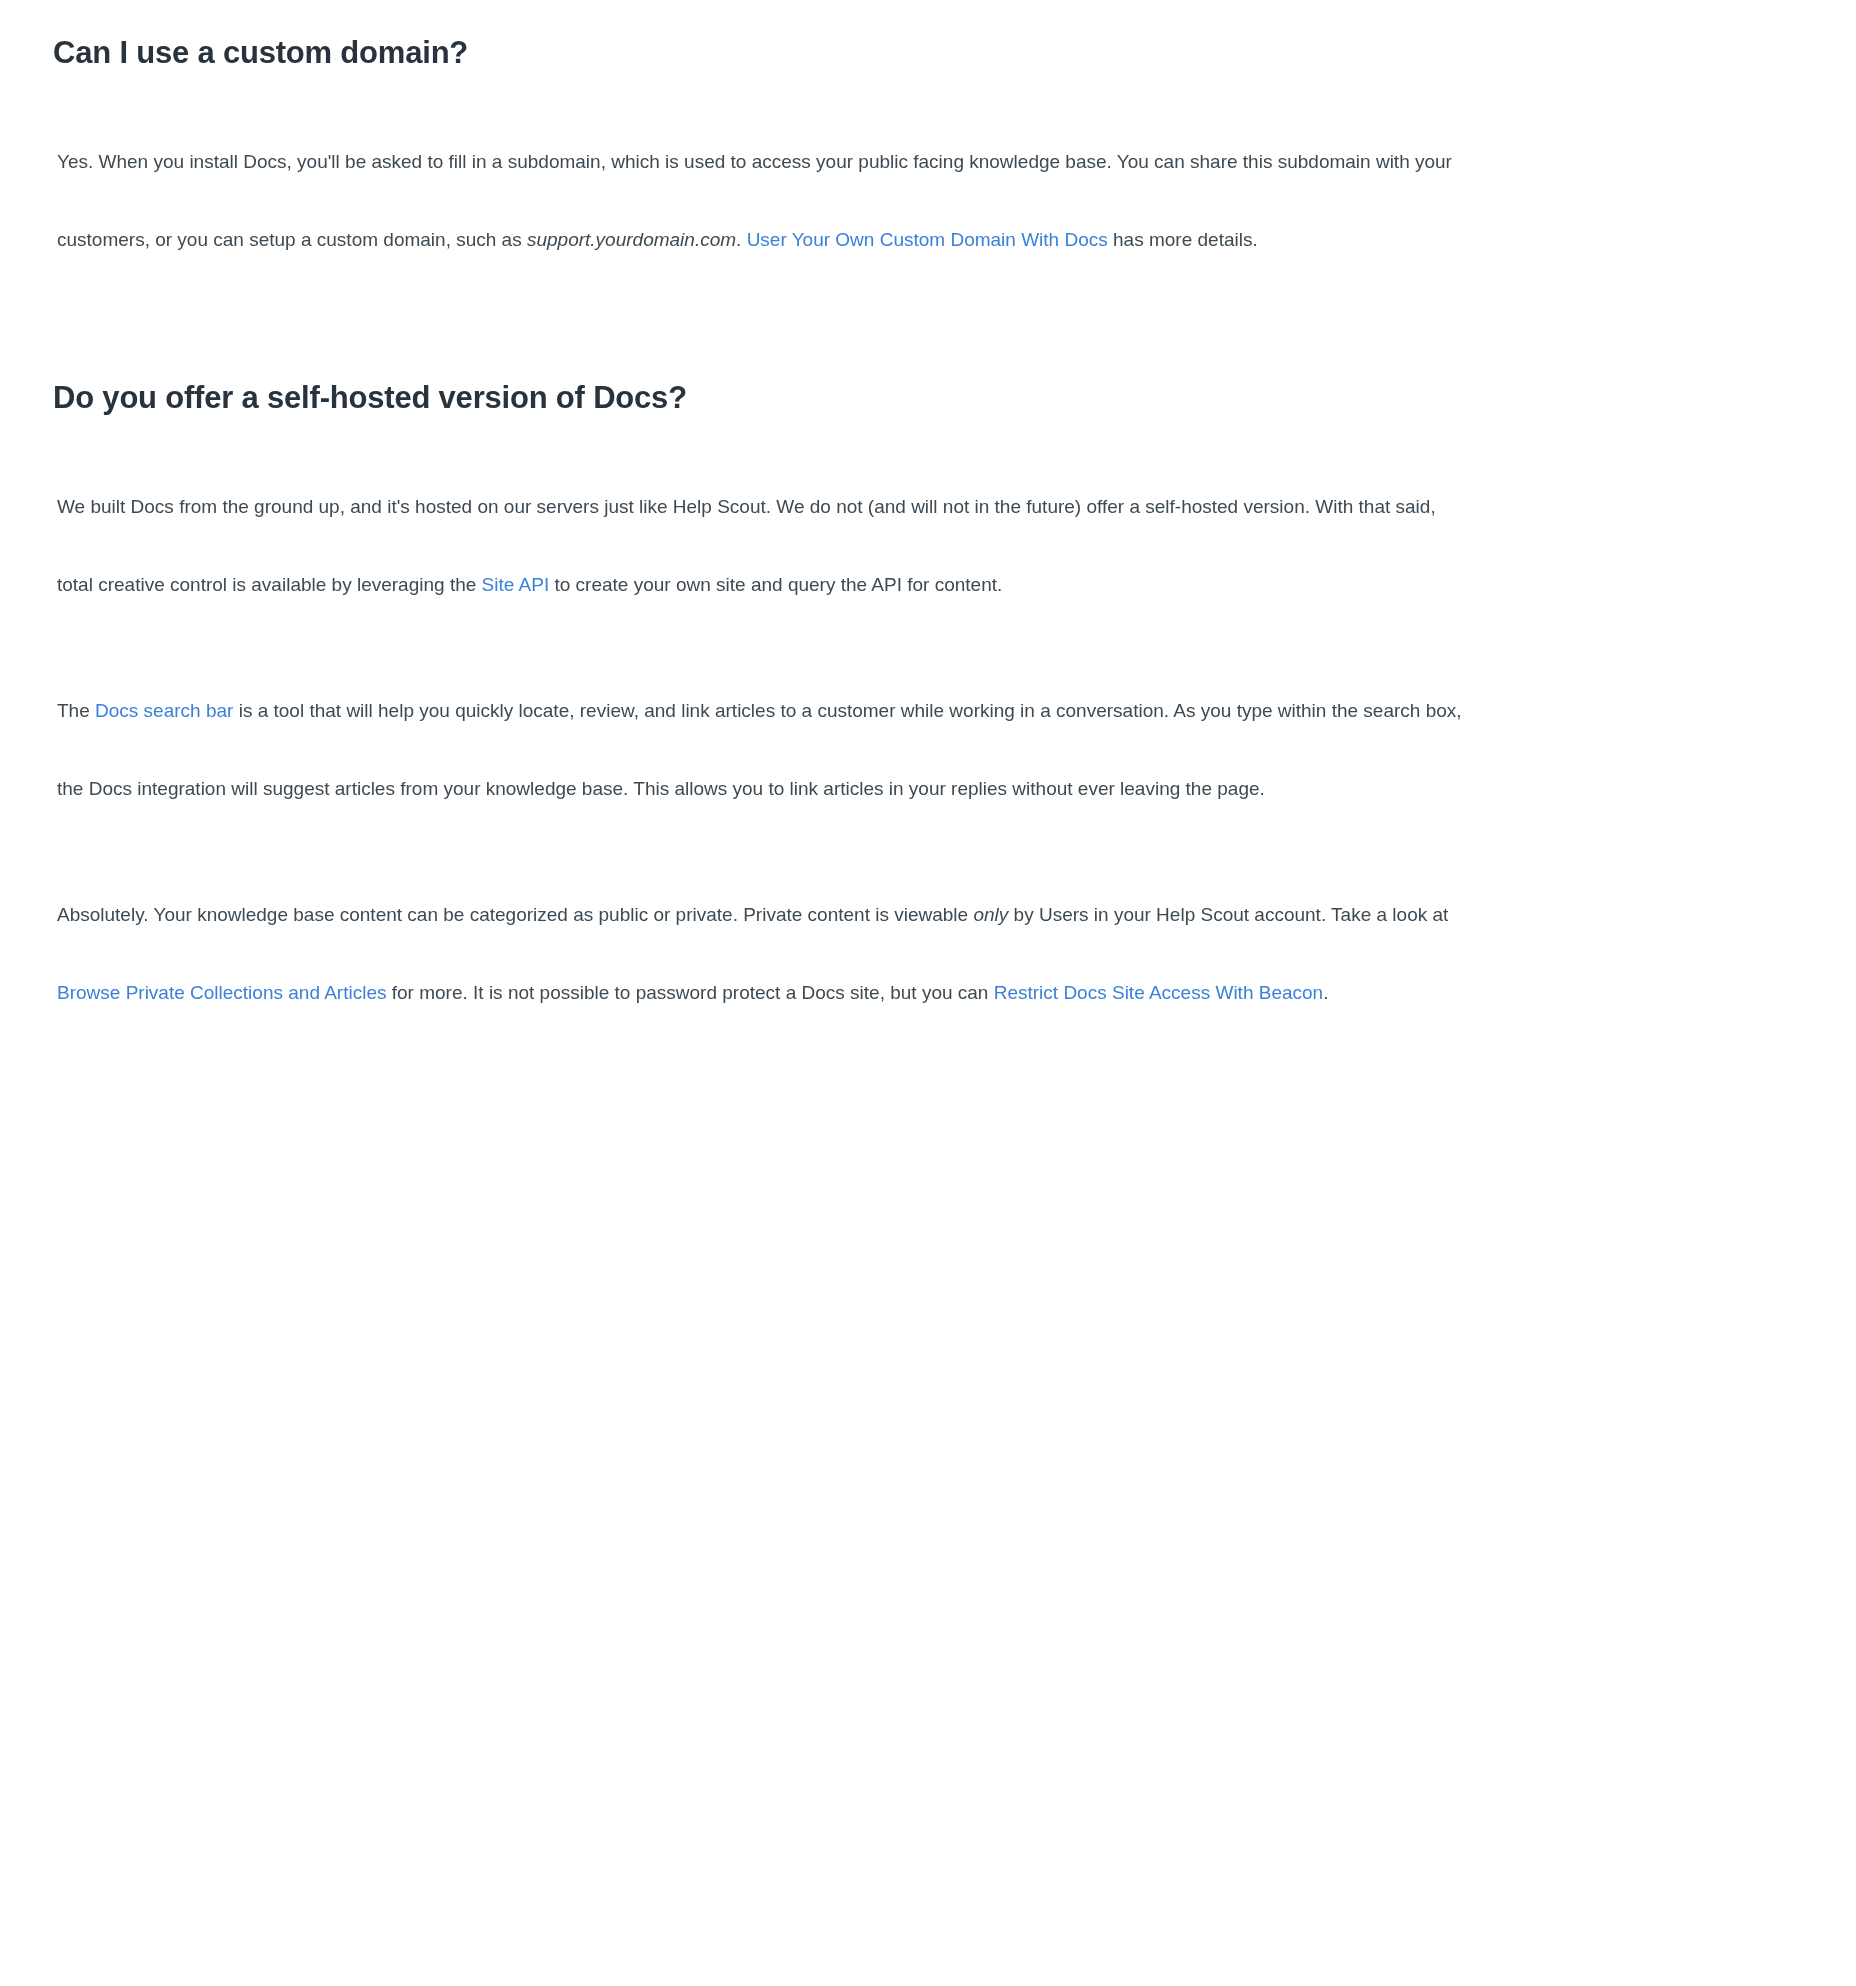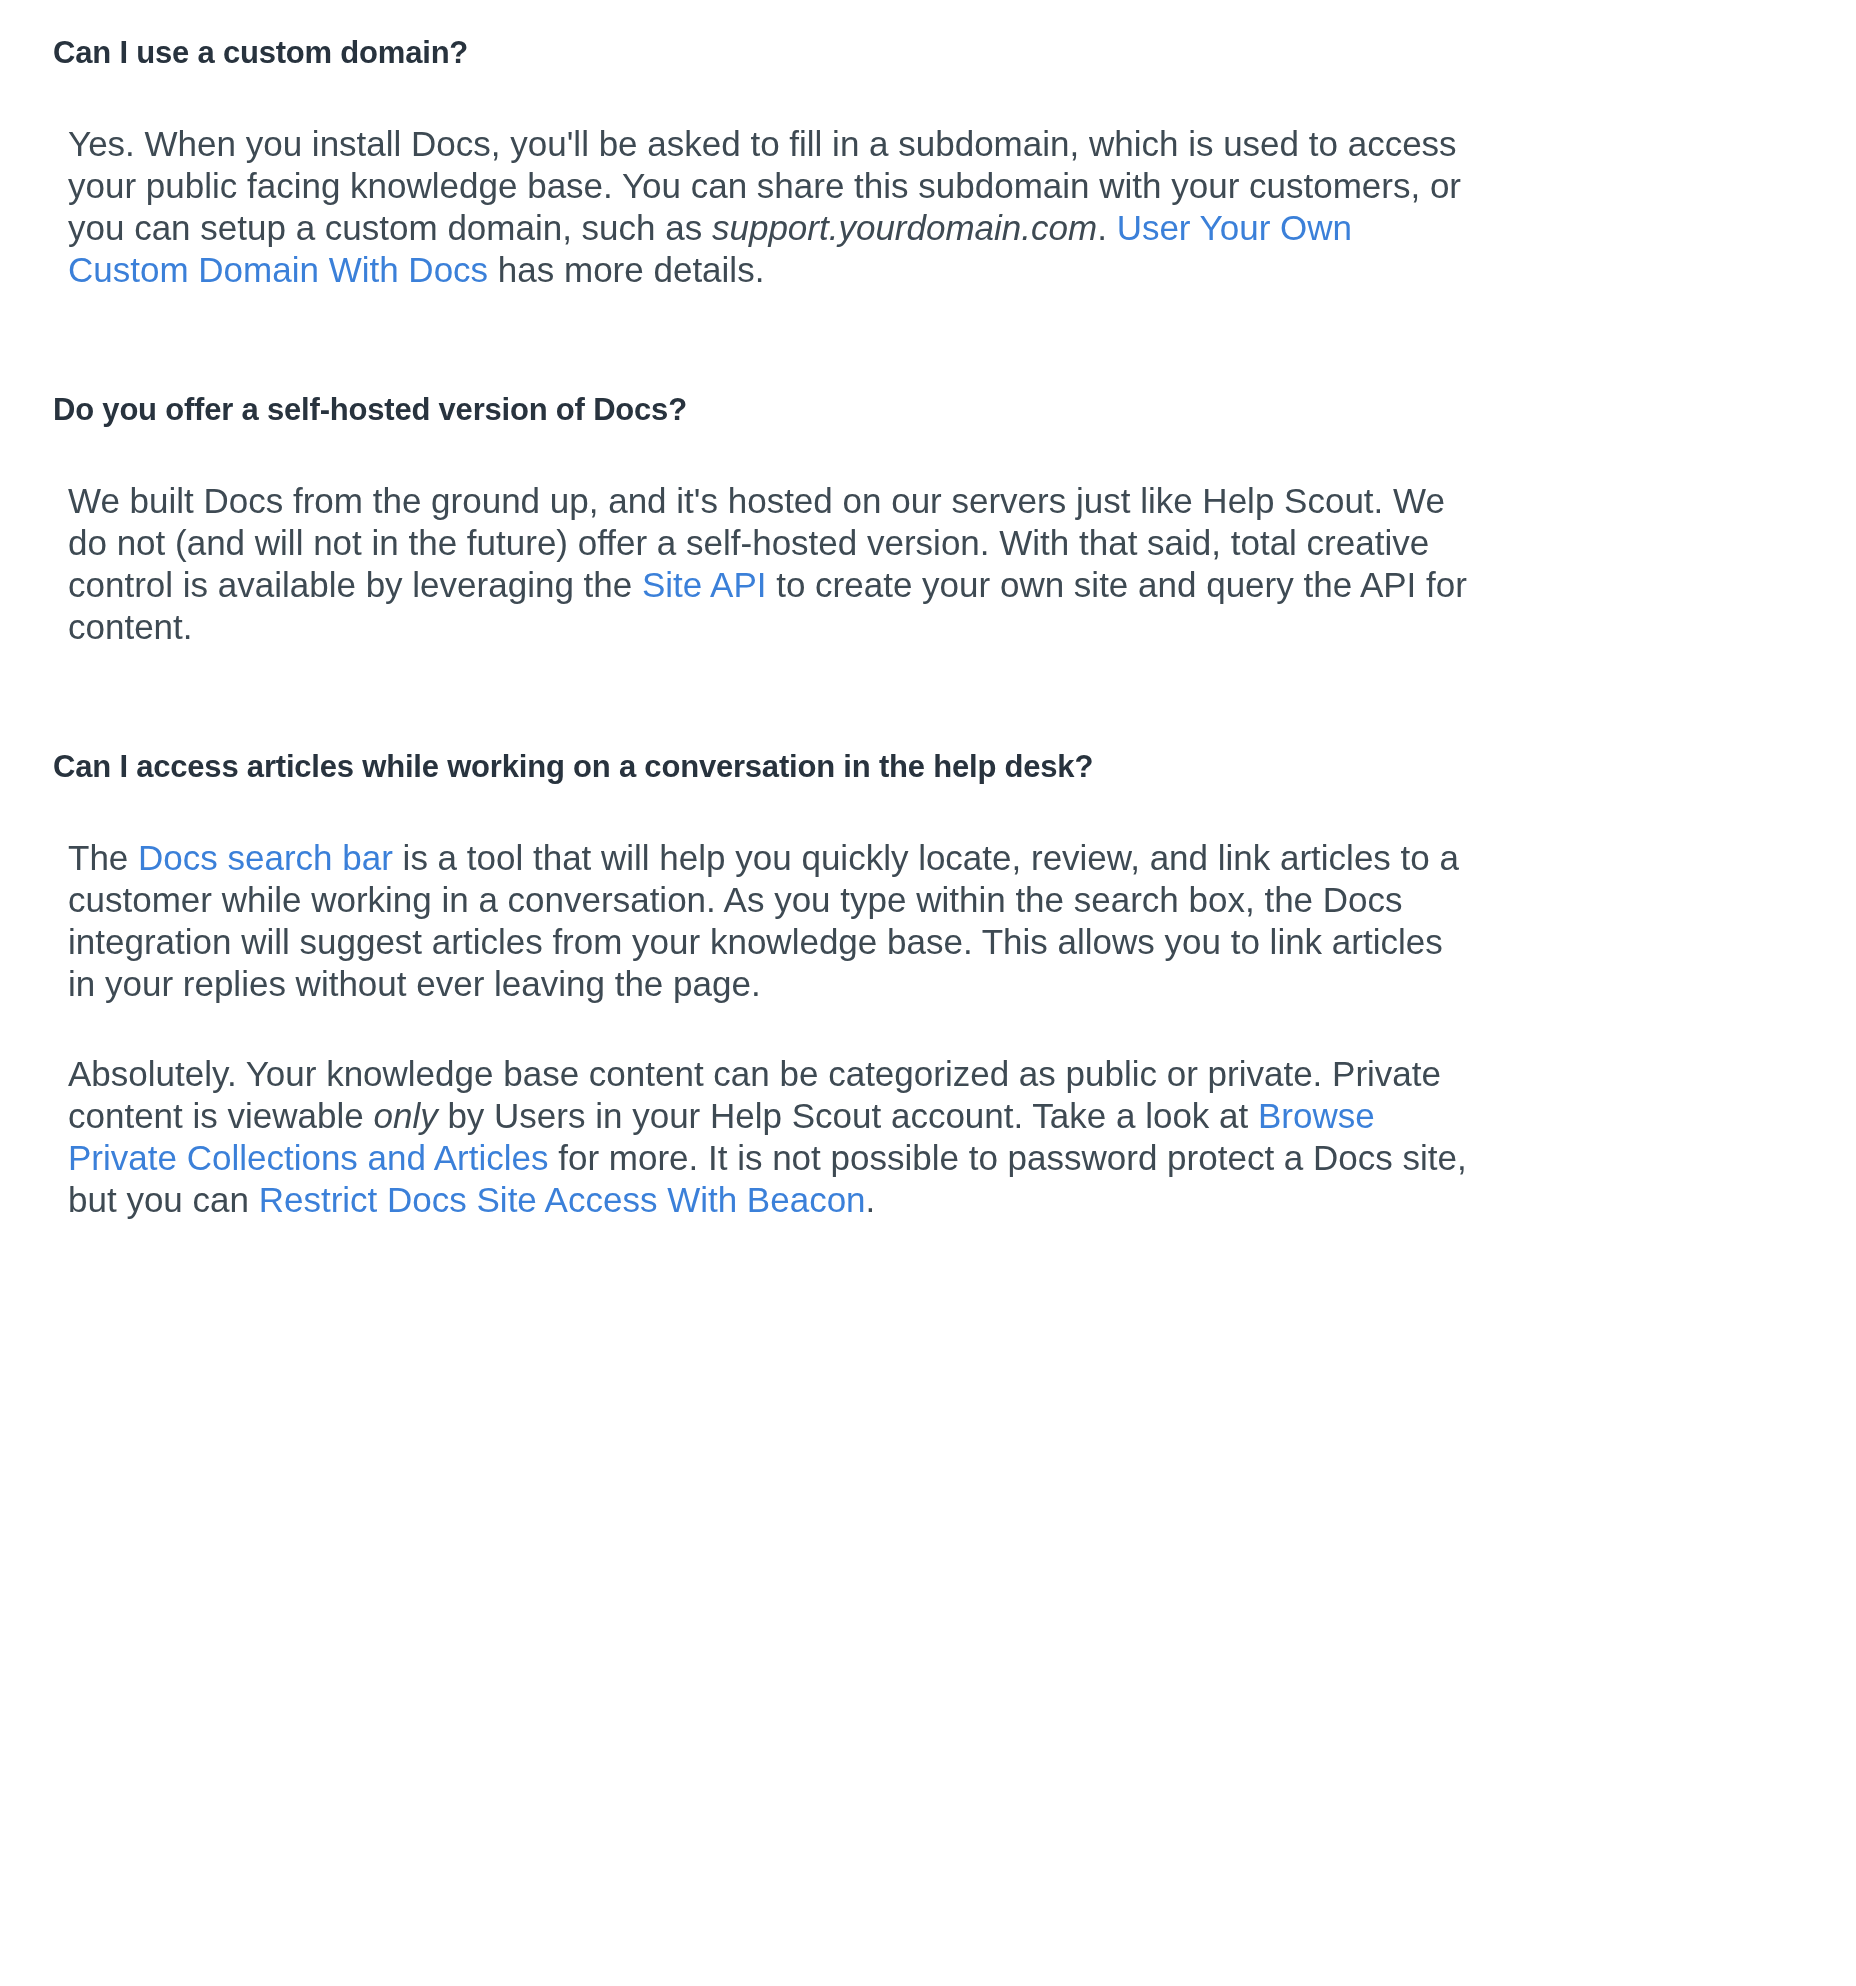--- a/index.html
+++ b/index.html
@@ -32,24 +32,24 @@
     line-height:44px;
     font-weight:700;
     color:var(--heading-color);
     letter-spacing:-0.2px;
     margin:97px 0 0 0;
   }
   .faq-section:first-child .question{
     margin-top:0;
   }
   .answer{
-    font-size:35px;
-    line-height:42px;
+    font-size:19px;
+    line-height:78px;
     color:var(--body-color);
-    margin:48px 0 0 15px;
+    margin:48px 0 0 4px;
     max-width:1752px;
   }
   .answer a.inline-link{
     color:var(--link-color);
     text-decoration:none;
   }
   .answer em{
     font-style:italic;
     color:var(--body-color);
   }
@@ -63,21 +63,20 @@
     <h2 class="question">Can I use a custom domain?</h2>
     <p class="answer"><span>Yes. When you install Docs, you'll be asked to fill in a subdomain, which is used to access your public facing knowledge base. You can share this subdomain with your customers, or you can setup a custom domain, such as </span><em>support.yourdomain.com</em><span>. </span><a href="#" class="inline-link">User Your Own Custom Domain With Docs</a><span> has more details.</span></p>
   </section>
 
   <section class="faq-section">
     <h2 class="question">Do you offer a self-hosted version of Docs?</h2>
     <p class="answer"><span>We built Docs from the ground up, and it's hosted on our servers just like Help Scout. We do not (and will not in the future) offer a self-hosted version. With that said, total creative control is available by leveraging the </span><a href="#" class="inline-link">Site API</a><span> to create your own site and query the API for content.</span></p>
   </section>
 
   <section class="faq-section">
-    <h2 class="question">Can I access articles while working on a conversation in the help desk?</h2>
     <p class="answer"><span>The </span><a href="#" class="inline-link">Docs search bar</a><span> is a tool that will help you quickly locate, review, and link articles to a customer while working in a conversation. As you type within the search box, the Docs integration will suggest articles from your knowledge base. This allows you to link articles in your replies without ever leaving the page.</span></p>
   </section>
 
   <section class="faq-section">
     <p class="answer"><span>Absolutely. Your knowledge base content can be categorized as public or private. Private content is viewable </span><em>only</em><span> by Users in your Help Scout account. Take a look at </span><a href="#" class="inline-link">Browse Private Collections and Articles</a><span> for more. It is not possible to password protect a Docs site, but you can </span><a href="#" class="inline-link">Restrict Docs Site Access With Beacon</a><span>.</span></p>
   </section>
 
   <section class="faq-section">
   </section>
 

